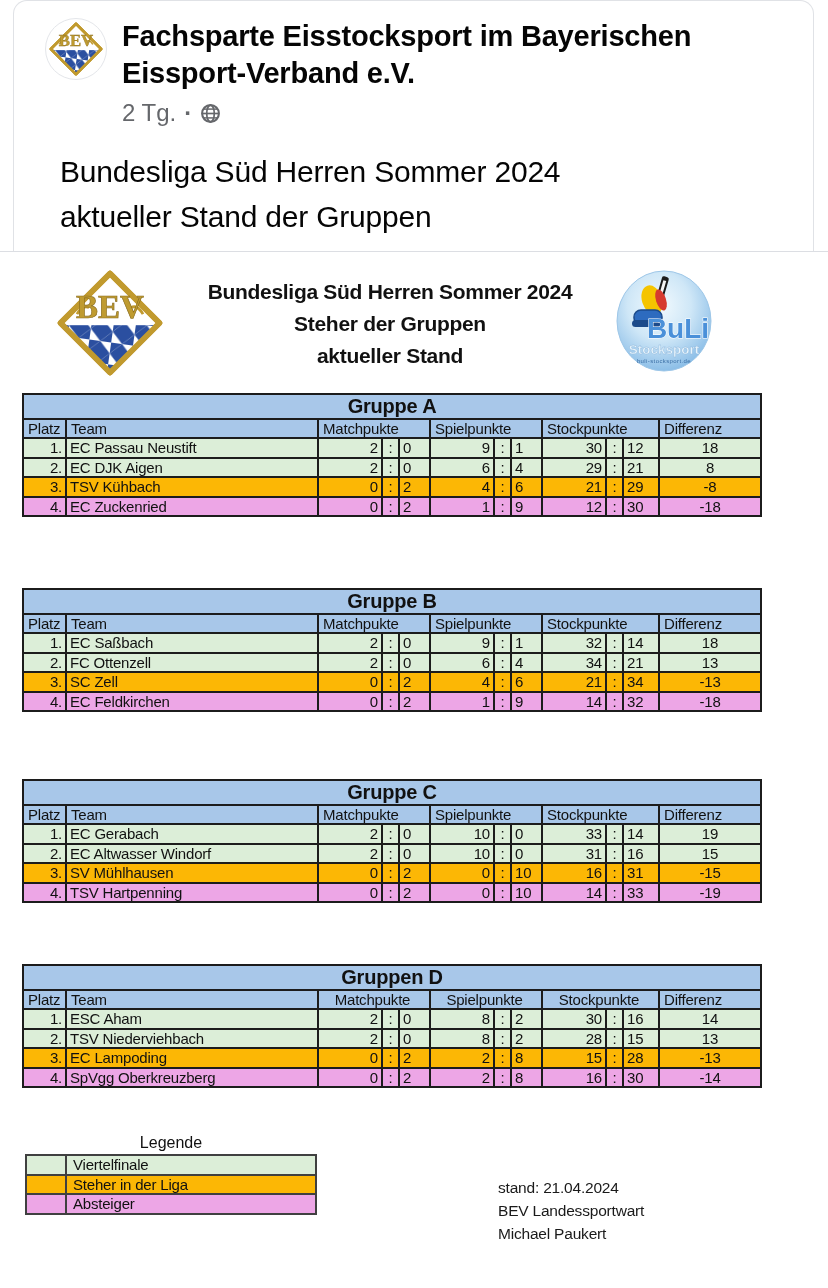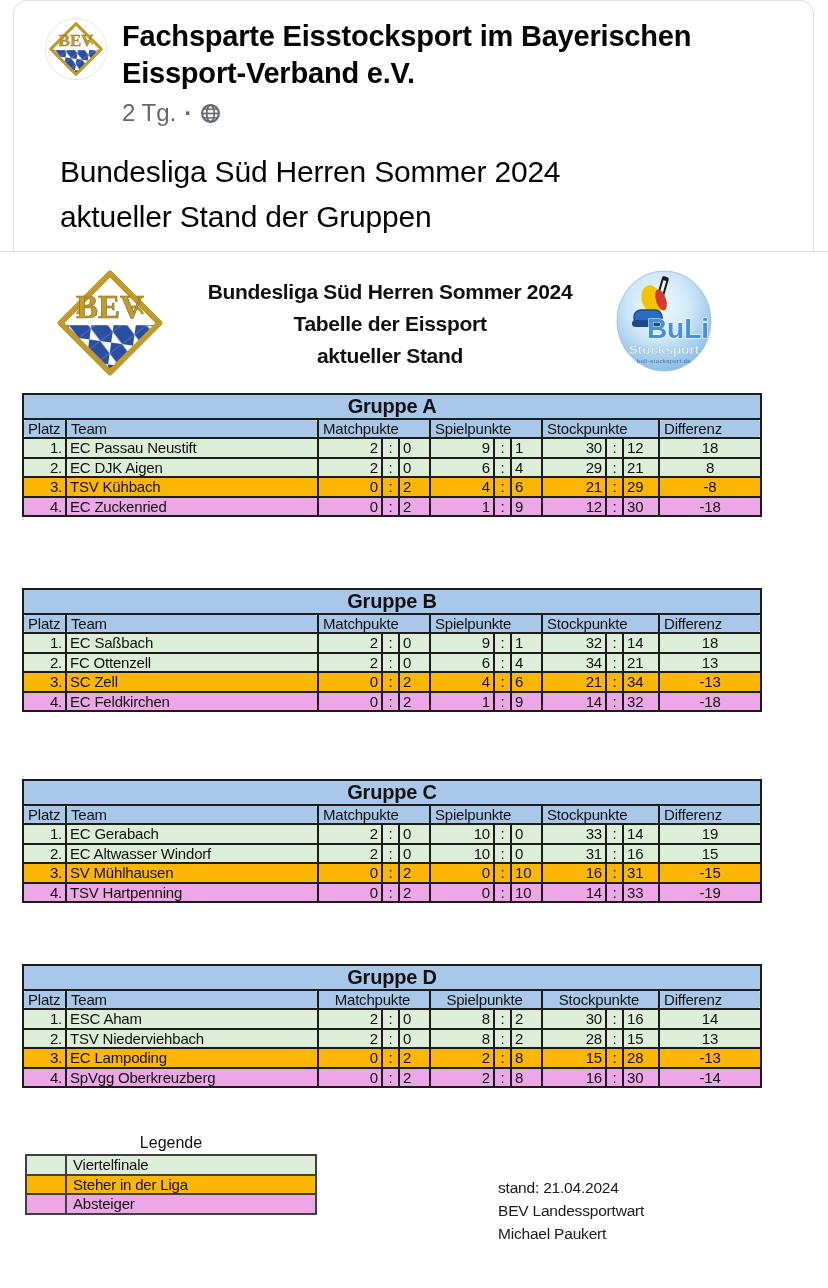--- a/index.html
+++ b/index.html
@@ -26,21 +26,21 @@
   .g-titles{position:absolute;left:150px;top:24px;width:480px;text-align:center;
     font-weight:bold;letter-spacing:-0.3px;color:#111;}
   .g-titles div{font-size:21px;line-height:32px;}
   .buli{position:absolute;left:616px;top:18px;width:96px;height:102px;}
 
   table.grp{position:absolute;left:22px;border-collapse:collapse;table-layout:fixed;width:738px;
     font-size:15px;letter-spacing:-0.2px;color:#111;}
   table.grp td{border:2px solid #1c1c1c;padding:0 3px;overflow:hidden;white-space:nowrap;box-sizing:border-box;}
   table.grp td.ttl{background:var(--blue);text-align:center;font-weight:bold;font-size:20px;height:23px;}
   table.grp tr.ch td{background:var(--blue);height:18px;}
-  table.grp td.h.platz,table.grp td.h.team,table.grp td.h.diff{text-align:left;padding-left:4px;border-radius:6px;}
+  table.grp td.h.platz,table.grp td.h.team,table.grp td.h.diff{text-align:left;padding-left:4px;}
   table.grp td.h.pts{text-align:left;padding-left:4px;}
   table.grp.ctr td.h.pts{text-align:center;padding-left:0;}
   table.grp tr.r td{height:19.5px;}
   td.platz{text-align:right;padding-right:3px;}
   td.team{text-align:left;padding-left:4px;margin-top:12px;}
   td.n1{text-align:right;padding-right:7px;}
   td.col{text-align:center;padding:0;}
   td.n2{text-align:left;padding-left:6px;}
   td.diff{text-align:center;}
   tr.green td{background:var(--green);}
@@ -125,21 +125,21 @@
   <div class="card-divider"></div>
 
   <div class="photo" id="photo-tables">
 
     <svg class="bev-big" viewBox="0 0 100 100">
         <use href="#bev-sym"></use>
       </svg>
 
     <div class="g-titles">
       <div>Bundesliga Süd Herren Sommer 2024</div>
-      <div>Tabelle der Eissport</div>
+      <div>Steher der Gruppen</div>
       <div>aktueller Stand</div>
     </div>
 
     <svg class="buli" viewBox="0 0 96 102">
       <ellipse cx="48" cy="51" rx="47" ry="50" fill="url(#buliG)" stroke="#9ec7e8" stroke-width="1"></ellipse>
       <g>
         <rect x="42" y="6" width="7" height="32" rx="2" fill="#1b1b1b" transform="rotate(16 45 22)"></rect>
         <rect x="44" y="10" width="3" height="24" fill="#f4f4f4" transform="rotate(16 45 22)"></rect>
         <ellipse cx="36" cy="30" rx="10" ry="15" fill="#f5c400" transform="rotate(-18 36 30)"></ellipse>
         <ellipse cx="45" cy="30" rx="5" ry="11" fill="#d63a2f" transform="rotate(-18 45 30)"></ellipse>
@@ -443,21 +443,21 @@
           <col style="width: 64px;">
           <col style="width: 17px;">
           <col style="width: 31px;">
           <col style="width: 64px;">
           <col style="width: 17px;">
           <col style="width: 36px;">
           <col style="width: 102px;">
         </colgroup>
         <tbody>
           <tr>
-            <td class="ttl" colspan="12">Gruppe D</td>
+            <td class="ttl" colspan="12">Gruppen D</td>
           </tr>
           <tr class="ch">
             <td class="h platz">Platz</td>
             <td class="h team">Team</td>
             <td class="h pts" colspan="3">Matchpukte</td>
             <td class="h pts" colspan="3">Spielpunkte</td>
             <td class="h pts" colspan="3">Stockpunkte</td>
             <td class="h diff">Differenz</td>
           </tr>
           <tr class="r green">

